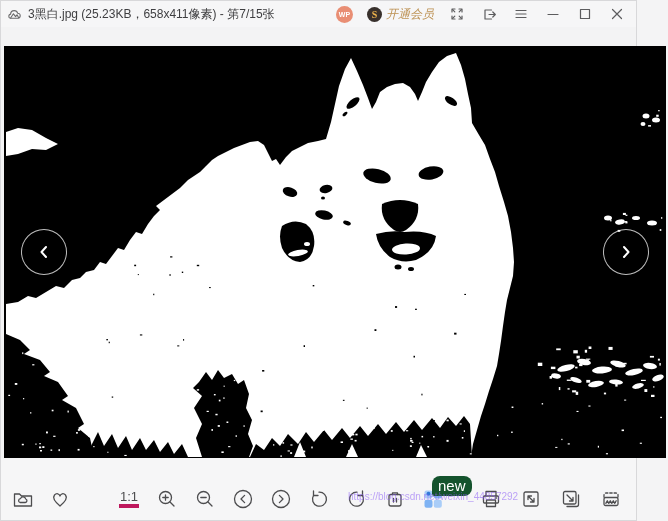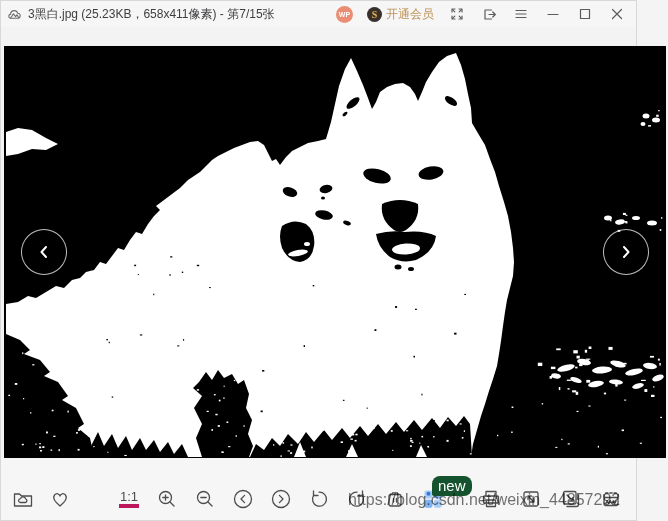--- a/index.html
+++ b/index.html
@@ -8,21 +8,21 @@
   .window { width:637px; height:521px; display:flex; flex-direction:column; background:#f4f4f5; border:1px solid #d8d8da; }
 
   
   .titlebar { height:26px; display:flex; align-items:center; padding:0 10px 0 6px; background:#f6f6f7; flex:0 0 auto; }
   .titlebar .left { display:flex; align-items:center; gap:5px; min-width:0; }
   .title-text { font-size:12px; color:#3e3e40; white-space:nowrap; }
   .titlebar .right { margin-left:auto; display:flex; align-items:center; gap:14px; }
   .wp-badge { width:17px; height:17px; border-radius:50%; background:#e98e74; color:#fff; font-size:7px; font-weight:bold; display:flex; align-items:center; justify-content:center; letter-spacing:.2px; }
   .vip { display:flex; align-items:center; gap:4px; cursor:pointer; }
   .vip-badge { width:15px; height:15px; border-radius:50%; background:#38302c; color:#eeb44d; font-size:10px; font-weight:bold; display:flex; align-items:center; justify-content:center; font-family:"Liberation Serif", serif; }
-  .vip-label { font-size:12px; color:#bd9254; }
+  .vip-label { font-size:12px; color:#bd9254;font-style:italic; }
   .tb-btn { width:18px; height:18px; display:flex; align-items:center; justify-content:center; cursor:pointer; }
   .tb-btn svg { stroke:#5c5c5e; stroke-width:1.2; fill:none; stroke-linecap:round; stroke-linejoin:round; }
 
   
   .gapstrip { height:19px; background:#f3f3f4; flex:0 0 auto; }
 
   
   .canvas-wrap { flex:0 0 auto; height:412px; padding:0 3px; background:#f3f3f4; }
   .canvas { position:relative; width:662px; height:412px; background:#000; overflow:hidden; }
   .canvas svg.pic { position:absolute; left:2px; top:0; }
@@ -33,21 +33,21 @@
   
   .bottombar { position:relative; flex:1 1 auto; background:#f6f6f7; }
   .tool-group { position:absolute; bottom:9px; display:flex; align-items:center; }
   .tg-left  { left:10px;  gap:13px; }
   .tg-center{ left:116px; gap:14px; }
   .tg-right { right:13px; gap:16px; }
   .tool-btn { position:relative; width:24px; height:24px; display:flex; align-items:center; justify-content:center; cursor:pointer; }
   .tool-btn svg { stroke:#4d4d4f; stroke-width:1.3; fill:none; stroke-linecap:round; stroke-linejoin:round; }
   .ratio-label { font-size:13px; color:#4d4d4f; border-bottom:4px solid #be185d; line-height:1.05; padding:0 1px 1px; }
   .new-badge { position:absolute; top:-11px; left:11px; background:#14532d; color:#fff; font-size:15px; line-height:1; padding:2px 6px 3px; border-radius:8px 8px 8px 2px; }
-  .watermark { position:absolute; left:347px; top:33px; font-size:16px; color:#000000; opacity:.55; white-space:nowrap; pointer-events:none; z-index:5; }
+  .watermark { position:absolute; left:347px; top:33px; font-size:10px; color:#8b5cf6; opacity:.55; white-space:nowrap; pointer-events:none; z-index:5; }
 </style>
 </head>
 <body>
 
 <div class="window">
 
   <div class="titlebar">
     <div class="left">
       <span style="display:flex">
         <svg width="16" height="16" viewBox="0 0 16 16" style="stroke:#6a6a6c;stroke-width:1.1;fill:none;stroke-linecap:round;stroke-linejoin:round">

